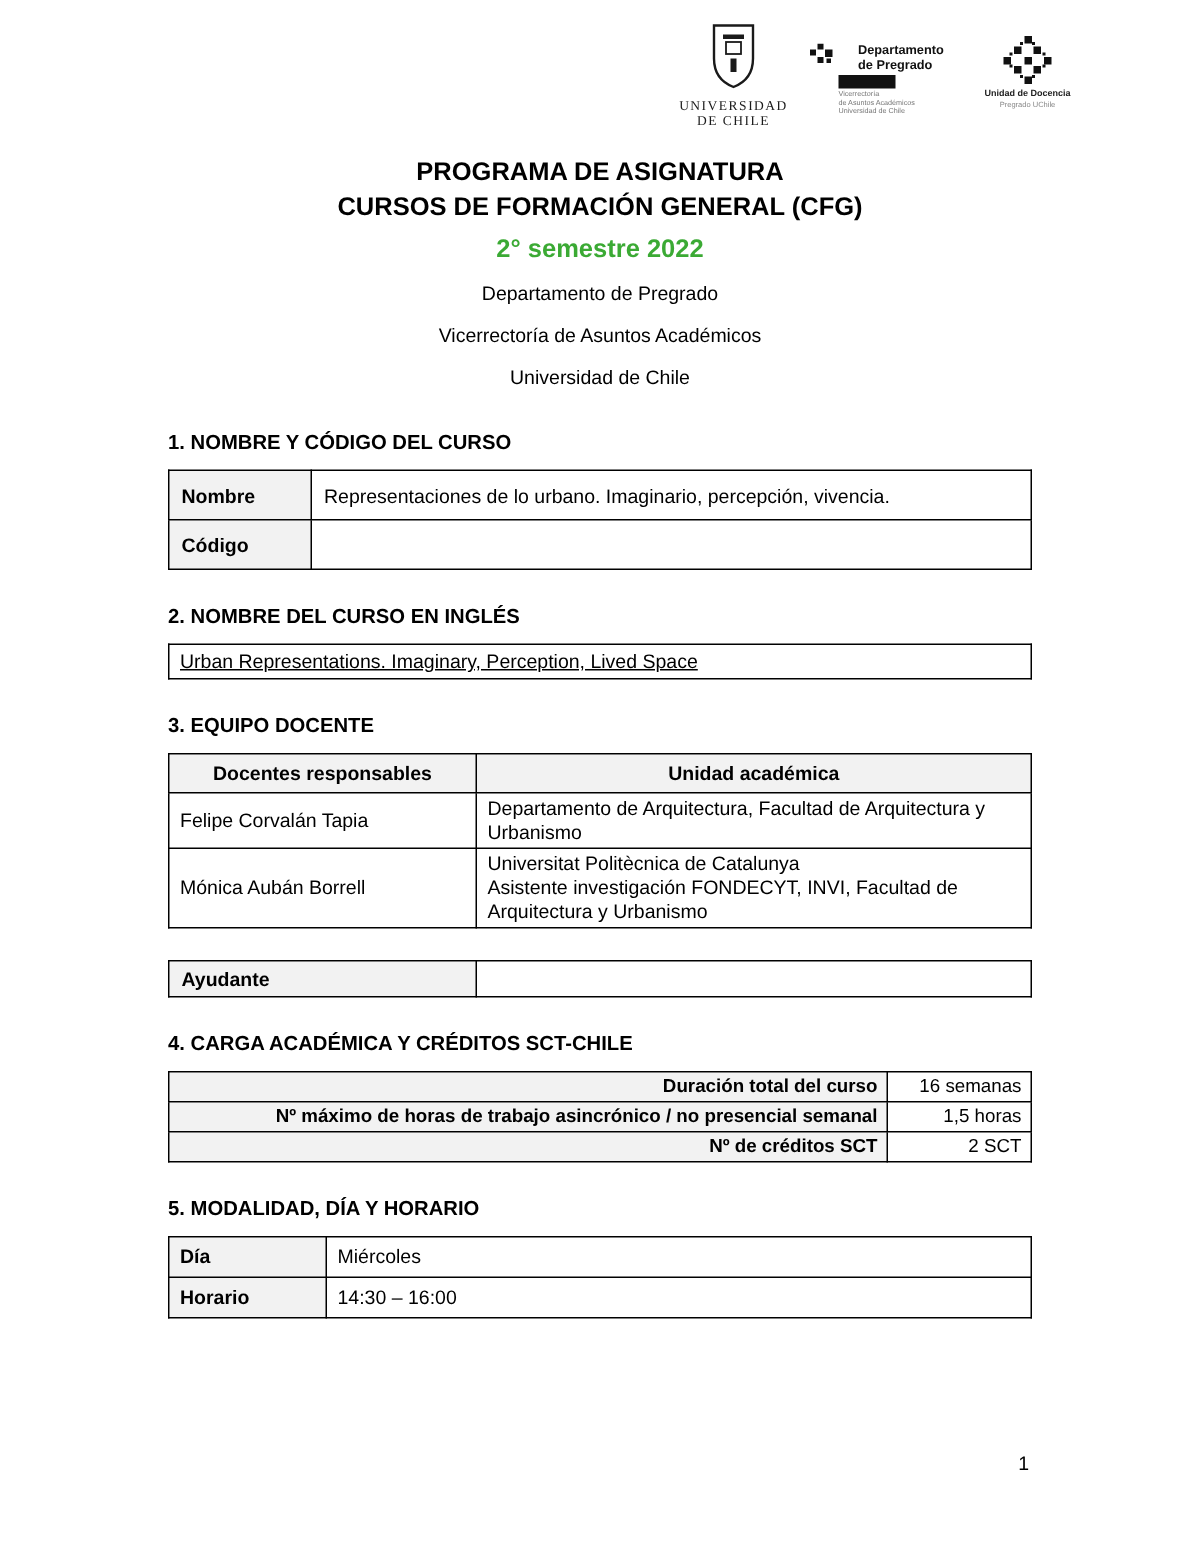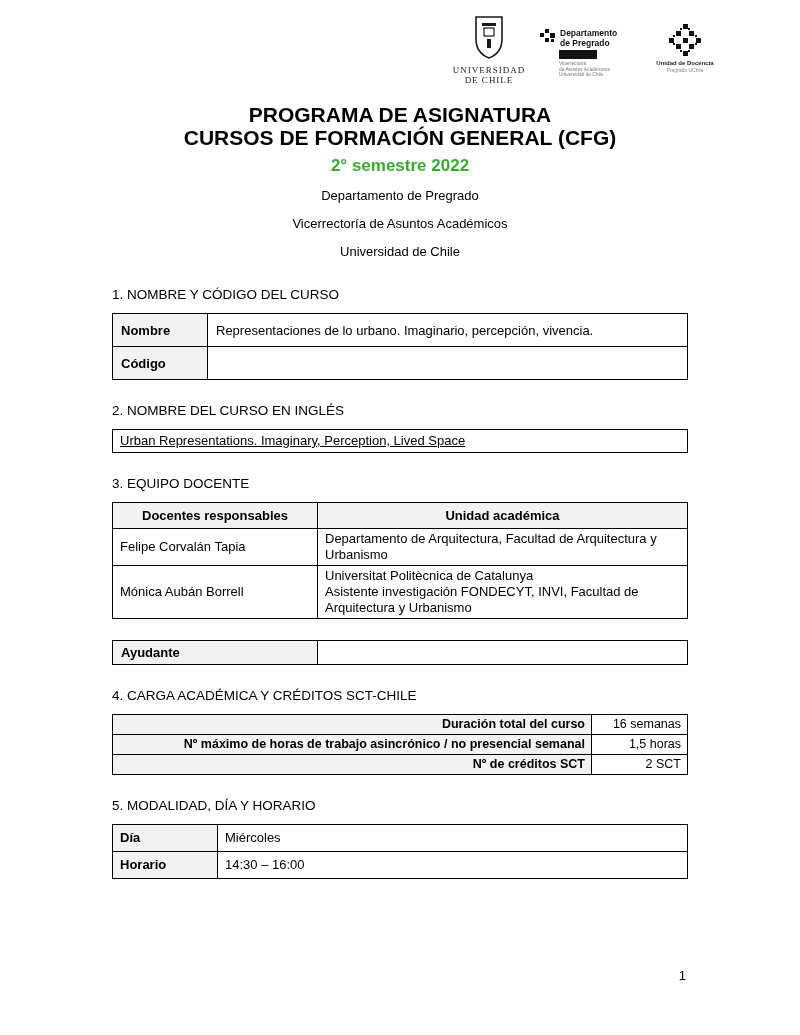--- a/index.html
+++ b/index.html
@@ -28,38 +28,38 @@
     display:flex;align-items:flex-start;gap:14px;
   }
   .logo-uchile{width:74px;text-align:center;}
   .logo-uchile svg{display:block;margin:0 auto;}
   .uch-text{
     margin-top:4px;
     font-family:"Liberation Serif","DejaVu Serif",serif;
     font-size:9px;line-height:10px;letter-spacing:1px;color:#1a1a1a;
   }
   .logo-pregrado{position:relative;width:96px;margin-top:14px;}
-  .preg-top{display:flex;align-items:flex-start;gap:4px;}
+  .preg-top{display:flex;align-items:flex-start;gap:16px;}
   .preg-title{font-size:8.5px;line-height:9.5px;font-weight:bold;color:#111;}
   .preg-bar{width:38px;height:9px;background:#111;margin:2px 0 2px 19px;}
   .preg-tiny{font-size:4.8px;line-height:5.6px;color:#777;margin-left:19px;}
   .logo-docencia{width:70px;margin-top:8px;text-align:center;}
   .logo-docencia svg{display:block;margin:0 auto;}
   .doc-line1{font-size:6px;line-height:7px;font-weight:bold;color:#222;margin-top:3px;}
   .doc-line2{font-size:5px;line-height:6px;color:#888;}
 
   
   .title-block{text-align:center;}
-  .doc-title{font-size:21px;line-height:23px;font-weight:bold;}
+  .doc-title{font-size:17px;line-height:23px;font-weight:bold;}
   .semester{font-size:17px;line-height:20px;font-weight:bold;color:var(--accent);margin-top:7px;}
   .subline{font-size:13px;line-height:16px;margin-top:12px;}
   .sub-wrap{margin-top:6px;}
 
   
-  .sec-h{font-size:13.5px;font-weight:normal;margin-top:23px;}
+  .sec-h{font-size:13.5px;font-weight:bold;margin-top:23px;}
   .sec-h.first{margin-top:27px;}
 
   table{border-collapse:collapse;width:100%;table-layout:fixed;margin-top:11px;font-size:13px;}
   td,th{border:1.5px solid var(--border);padding:3px 7px;vertical-align:middle;text-align:left;overflow:hidden;}
   .lbl{background:var(--label_bg);font-weight:bold;}
 
   .t1 td{height:33px;padding:6px 8px;}
   .t2 td{padding:3px 7px;line-height:16px;text-decoration:underline;}
   .t3 td{padding:2px 7px;line-height:16px;}
   .t3 th{background:var(--label_bg);font-weight:bold;text-align:center;padding:5px 7px;}

